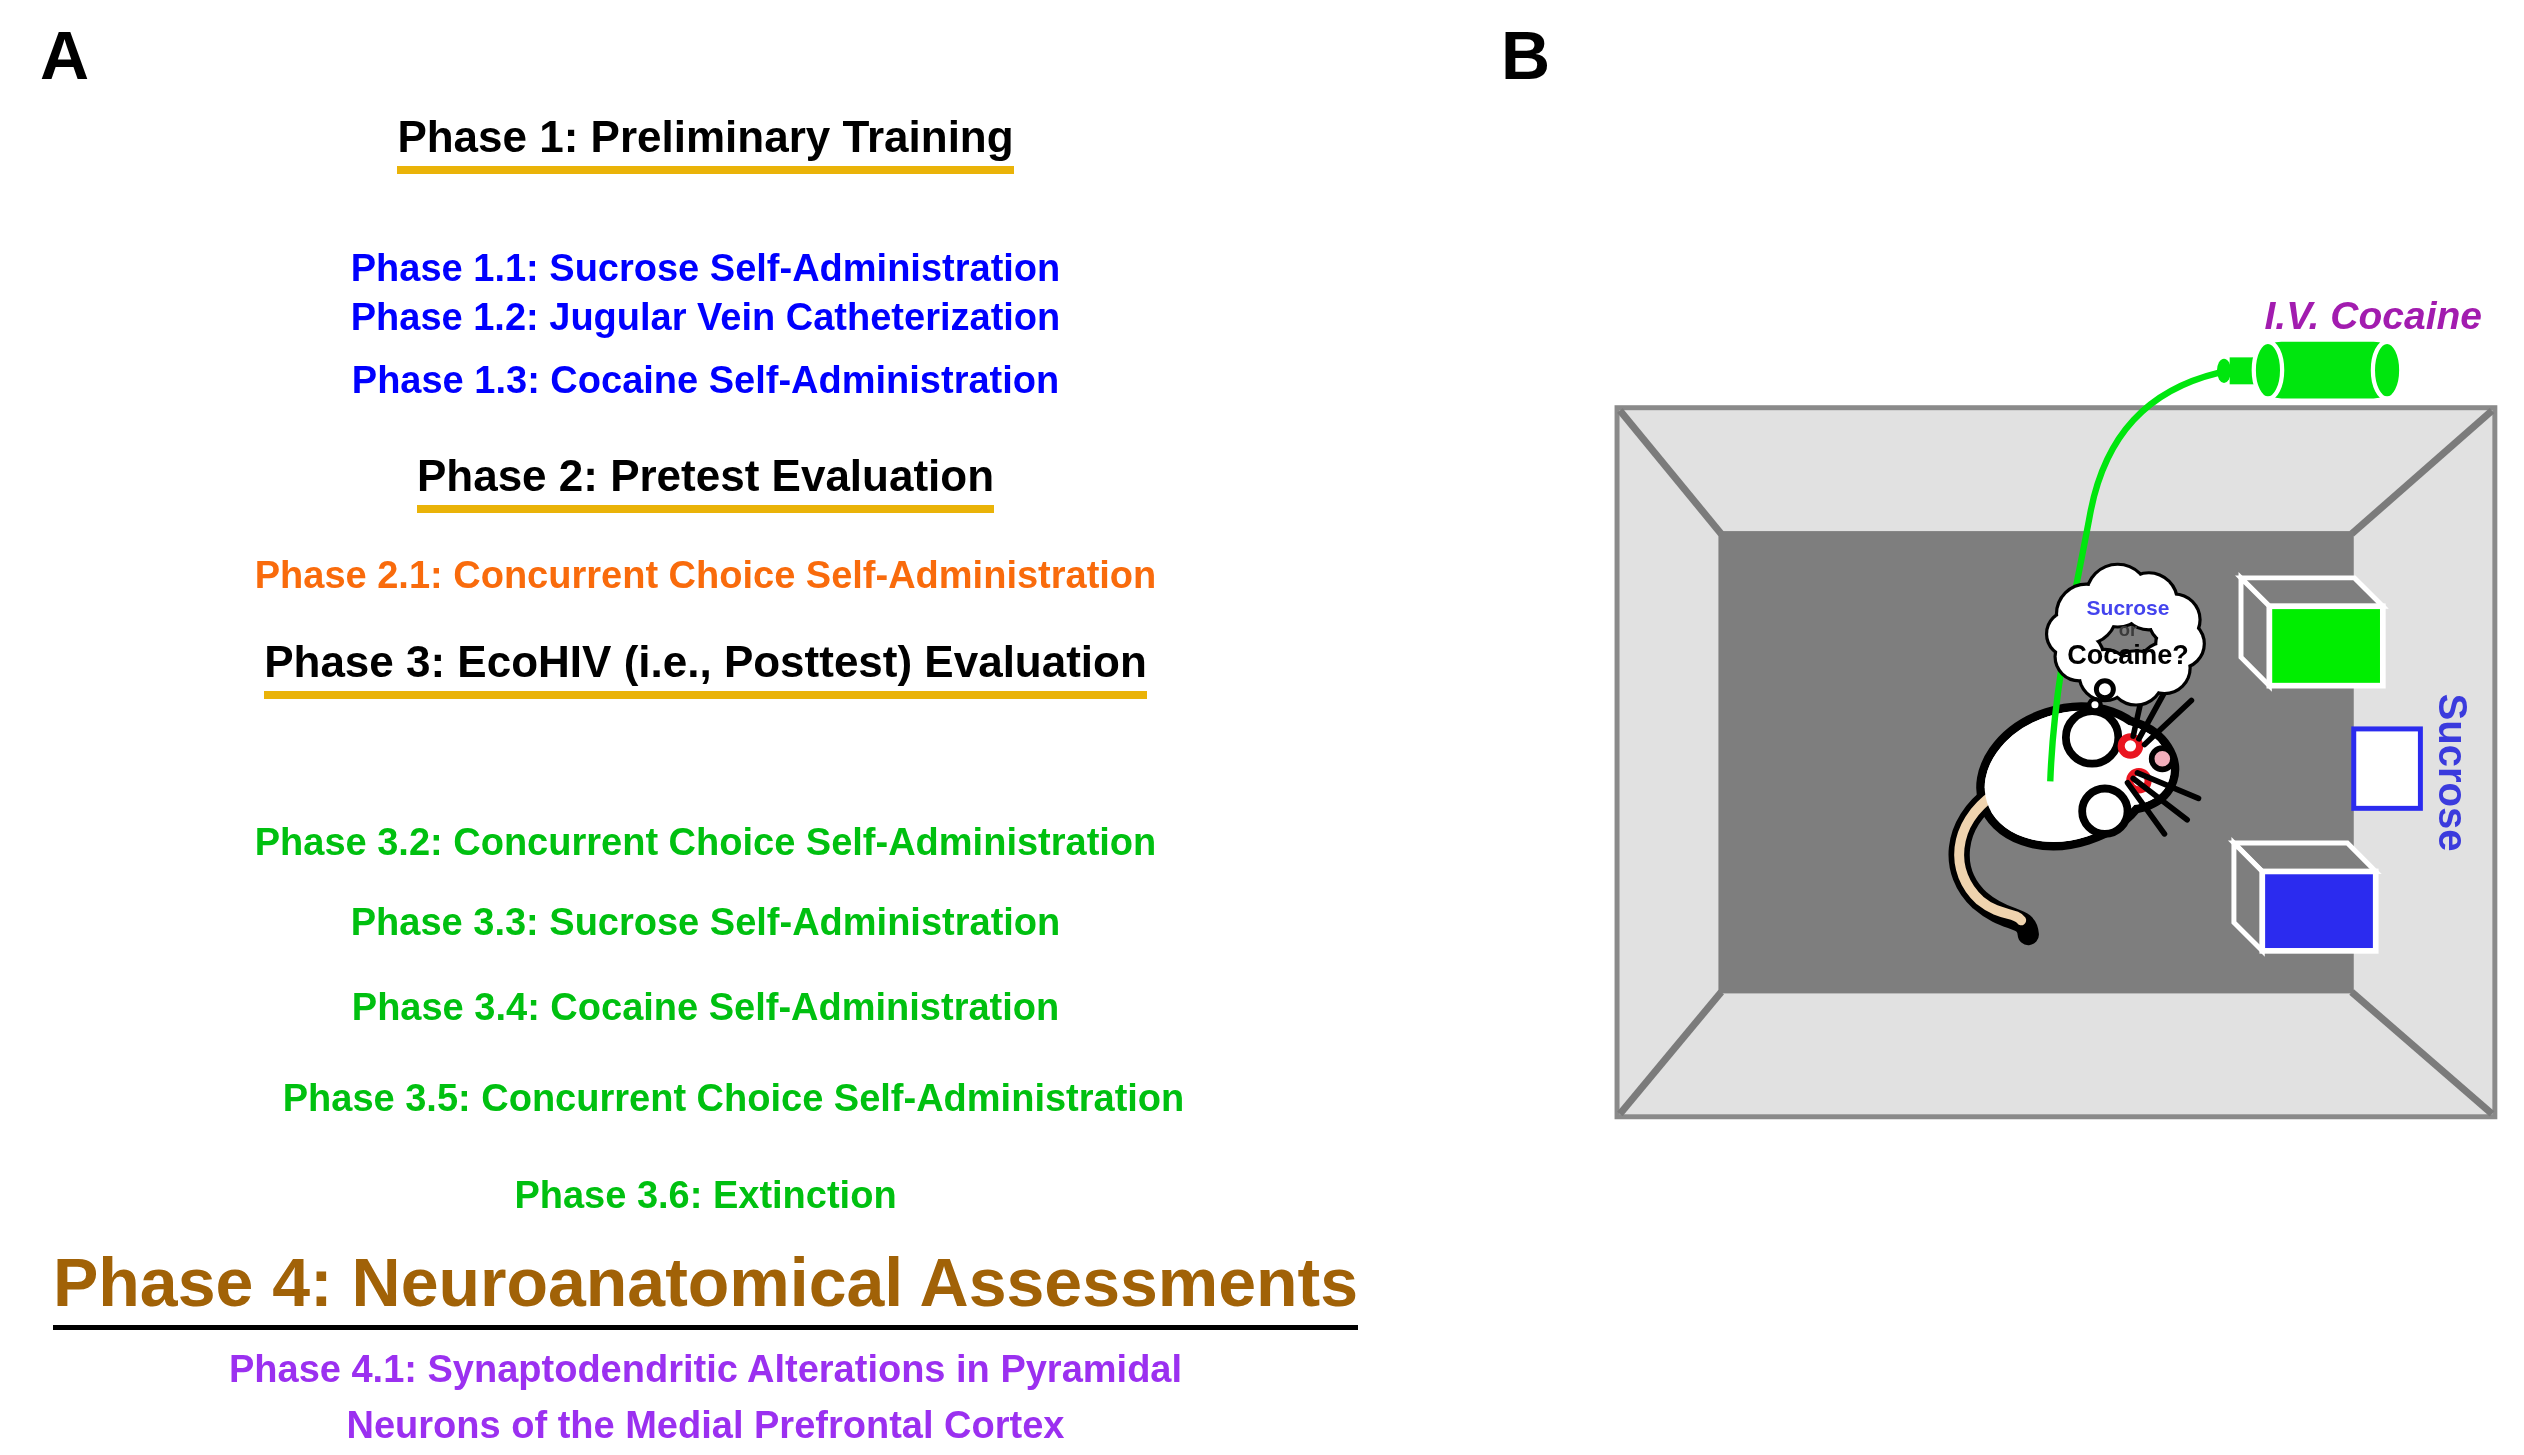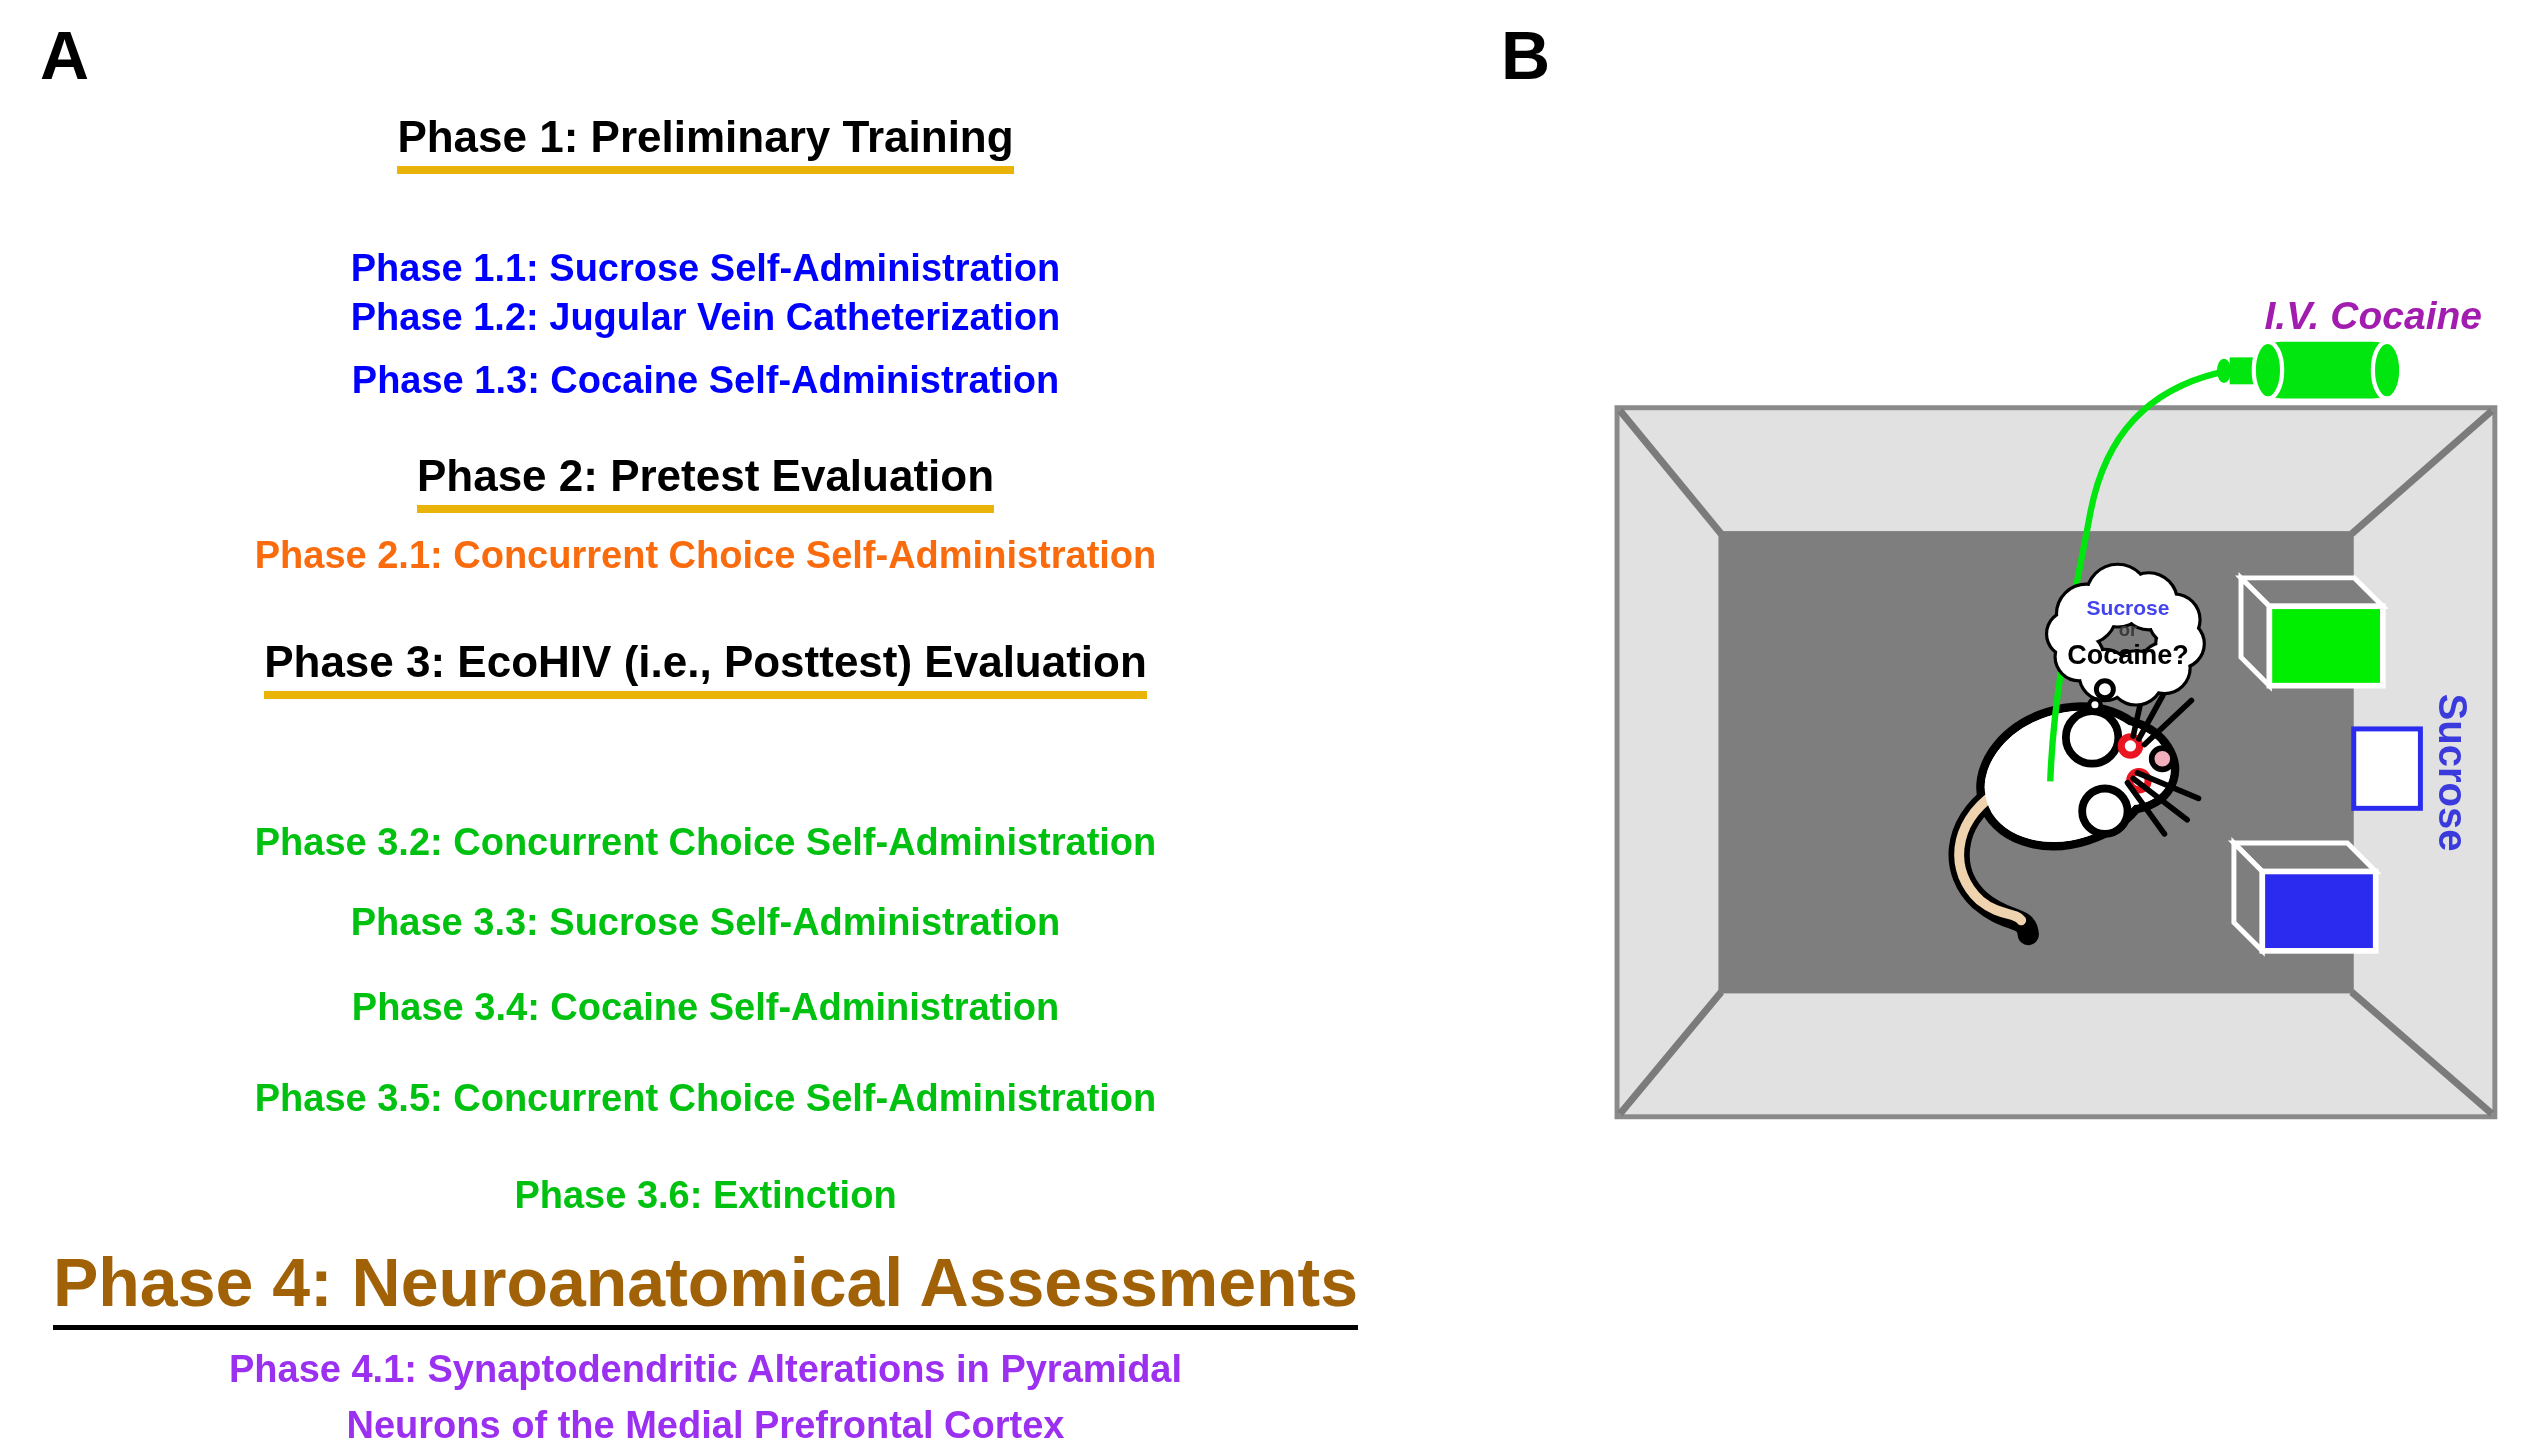--- a/index.html
+++ b/index.html
@@ -57,26 +57,26 @@
 
 <div id="canvas">
 
   <div class="panel-label" style="left:40px;top:21px;">A</div>
 
   <div class="aline hdr" style="top:112px;"><span>Phase 1: Preliminary Training</span></div>
   <div class="aline sub blue" style="top:211px;margin-top:36px;"><span>Phase 1.1: Sucrose Self-Administration</span></div>
   <div class="aline sub blue" style="top:296px;"><span>Phase 1.2: Jugular Vein Catheterization</span></div>
   <div class="aline sub blue" style="top:359px;"><span>Phase 1.3: Cocaine Self-Administration</span></div>
   <div class="aline hdr" style="top:451px;"><span>Phase 2: Pretest Evaluation</span></div>
-  <div class="aline sub orange" style="top:534px;"><span>Phase 2.1: Concurrent Choice Self-Administration</span></div>
+  <div class="aline sub orange" style="top:554px;"><span>Phase 2.1: Concurrent Choice Self-Administration</span></div>
   <div class="aline hdr" style="top:637px;"><span>Phase 3: EcoHIV (i.e., Posttest) Evaluation</span></div>
   <div class="aline sub green" style="top:821px;"><span>Phase 3.2: Concurrent Choice Self-Administration</span></div>
   <div class="aline sub green" style="top:901px;"><span>Phase 3.3: Sucrose Self-Administration</span></div>
   <div class="aline sub green" style="top:986px;"><span>Phase 3.4: Cocaine Self-Administration</span></div>
-  <div class="aline sub green" style="top:1077px;"><span>Phase 3.5: Concurrent Choice Self-Administration</span></div>
+  <div class="aline sub green" style="top:1077px;margin-left:28px;"><span>Phase 3.5: Concurrent Choice Self-Administration</span></div>
   <div class="aline sub green" style="top:1174px;"><span>Phase 3.6: Extinction</span></div>
   <div class="aline hdr4" style="top:1243px;"><span>Phase 4: Neuroanatomical Assessments</span></div>
   <div class="aline sub purple" style="top:1348px;"><span>Phase 4.1: Synaptodendritic Alterations in Pyramidal</span></div>
   <div class="aline sub purple" style="top:1404px;"><span>Neurons of the Medial Prefrontal Cortex</span></div>
 
   <div class="panel-label" style="left:1501px;top:21px;">B</div>
 
   <div class="iv-label">I.V. Cocaine</div>
 
   <div class="bubble-text">

